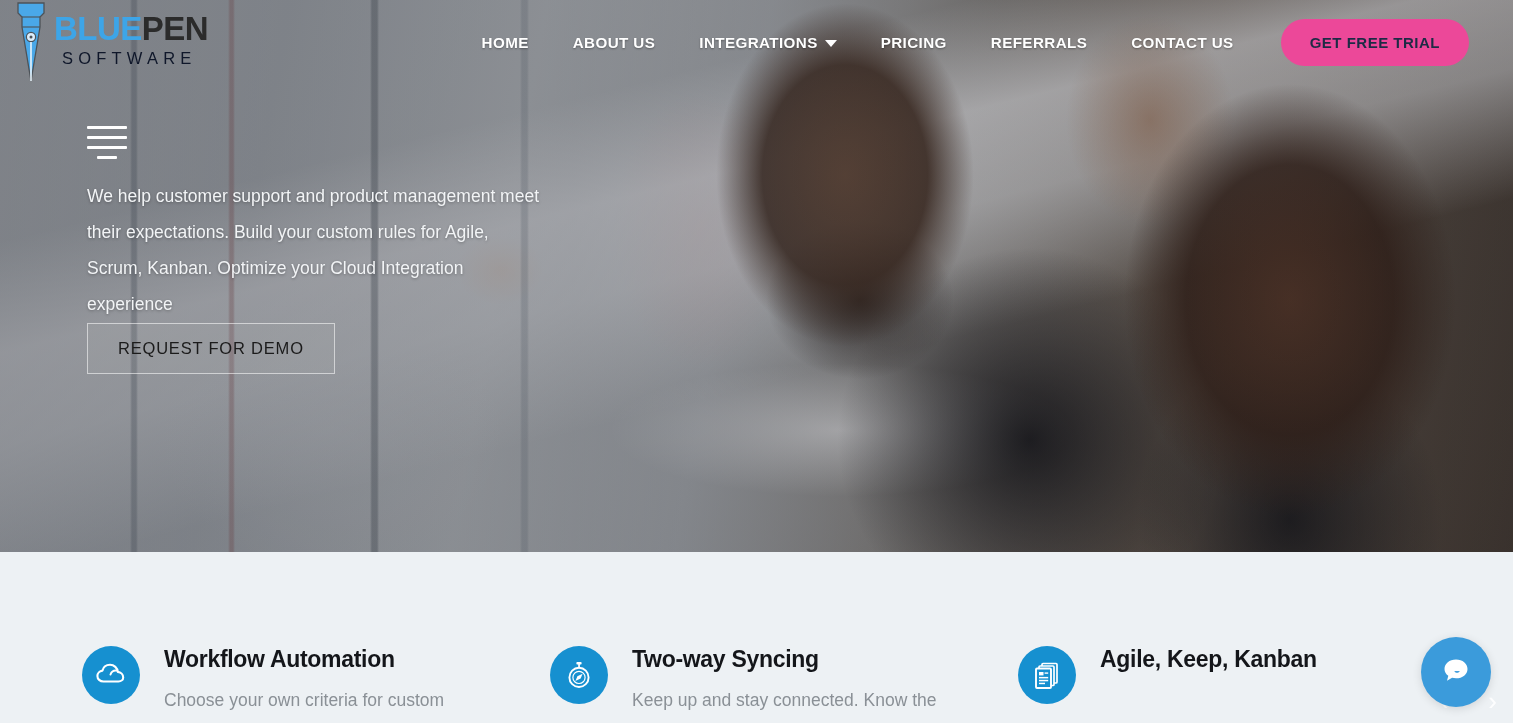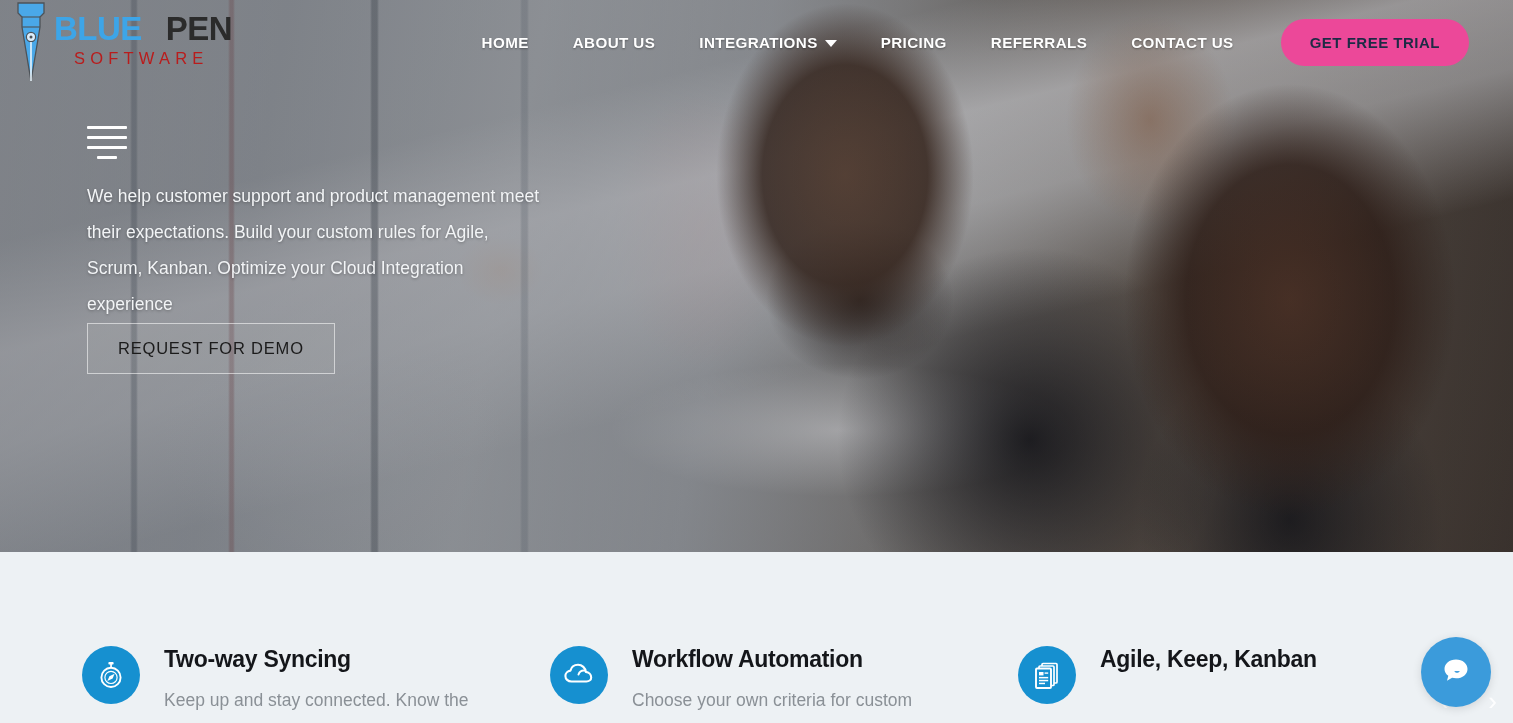--- a/index.html
+++ b/index.html
@@ -59,24 +59,24 @@
   
   .header {
     position: absolute; top: 0; left: 0; width: 1513px; height: 84px;
     display: flex; align-items: center; z-index: 40;
   }
   .logo { display: flex; align-items: flex-start; margin-left: 10px; width: 170px; }
   .logo-nib { width: 42px; height: 90px; flex: 0 0 42px; }
   .logo-text { margin-left: 2px; padding-top: 16px; }
   .logo-line1 { font-size: 33px; font-weight: 700; letter-spacing: -0.5px; line-height: 0.95; }
   .logo-blue { color: #3da5e8; }
-  .logo-dark { color: #2b2b2b; margin-left: 24px; }
+  .logo-dark { color: #2b2b2b; }
   .logo-line2 {
-    font-size: 16.5px; color: #b91c1c; letter-spacing: 5.2px;
-    margin-top: 5px; margin-left: 20px; font-weight: 400;
+    font-size: 16.5px; color: #0f172a; letter-spacing: 5.2px;
+    margin-top: 5px; margin-left: 8px; font-weight: 400;
   }
 
   .nav {
     flex: 1; display: flex; align-items: center; justify-content: flex-end;
     gap: 0px; padding-right: 44px;
   }
   .nav-item {
     color: #ffffff; font-size: 15.2px; font-weight: 700; letter-spacing: 0.4px;
     text-transform: uppercase; padding: 0 22px; cursor: pointer;
     display: flex; align-items: center; gap: 7px; white-space: nowrap;
@@ -230,44 +230,44 @@
   <div class="carousel-nav">
     <span class="car-arrow">‹</span>
     <span class="car-arrow">›</span>
   </div>
 
   <div class="features">
     <div class="feat-row">
 
       <div class="feat">
         <div class="feat-icon">
+          <svg width="34" height="34" viewBox="0 0 34 34">
+            <path d="M9.5 23.5 C5.9 23.5 3.4 21 3.4 18 C3.4 15.2 5.6 12.9 8.5 12.6 C9.3 9.2 12.3 6.8 16 6.8 C20.1 6.8 23.5 9.9 23.8 13.9 C26.9 14.2 29.2 16.6 29.2 19.4 C29.2 21.7 27.2 23.5 24.5 23.5 Z" fill="none" stroke="#fff" stroke-width="2.1" stroke-linejoin="round"></path>
+            <path d="M16.5 16.5 C17.5 13.8 20 12.2 22.7 12.6" fill="none" stroke="#fff" stroke-width="2" stroke-linecap="round"></path>
+          </svg>
+        </div>
+        <div class="feat-body">
+          <div class="feat-title">Workflow Automation</div>
+          <div class="feat-desc">Choose your own criteria for custom</div>
+        </div>
+      </div>
+
+      <div class="feat">
+        <div class="feat-icon">
           <svg width="32" height="32" viewBox="0 0 32 32">
             <rect x="13.4" y="3" width="5.2" height="2.6" rx="0.8" fill="#fff"></rect>
             <rect x="15.2" y="5" width="1.7" height="3" fill="#fff"></rect>
             <circle cx="16" cy="18.4" r="9.6" fill="none" stroke="#fff" stroke-width="1.9"></circle>
             <circle cx="16" cy="18.4" r="6.1" fill="none" stroke="#fff" stroke-width="1.2"></circle>
             <path d="M12.4 22 L17.6 19.6 L19.6 14.8 L14.4 17.2 Z" fill="#fff"></path>
           </svg>
         </div>
         <div class="feat-body">
           <div class="feat-title">Two-way Syncing</div>
           <div class="feat-desc">Keep up and stay connected. Know the</div>
-        </div>
-      </div>
-
-      <div class="feat">
-        <div class="feat-icon">
-          <svg width="34" height="34" viewBox="0 0 34 34">
-            <path d="M9.5 23.5 C5.9 23.5 3.4 21 3.4 18 C3.4 15.2 5.6 12.9 8.5 12.6 C9.3 9.2 12.3 6.8 16 6.8 C20.1 6.8 23.5 9.9 23.8 13.9 C26.9 14.2 29.2 16.6 29.2 19.4 C29.2 21.7 27.2 23.5 24.5 23.5 Z" fill="none" stroke="#fff" stroke-width="2.1" stroke-linejoin="round"></path>
-            <path d="M16.5 16.5 C17.5 13.8 20 12.2 22.7 12.6" fill="none" stroke="#fff" stroke-width="2" stroke-linecap="round"></path>
-          </svg>
-        </div>
-        <div class="feat-body">
-          <div class="feat-title">Workflow Automation</div>
-          <div class="feat-desc">Choose your own criteria for custom</div>
         </div>
       </div>
 
       <div class="feat">
         <div class="feat-icon">
           <svg width="32" height="32" viewBox="0 0 32 32">
             <rect x="11" y="4.5" width="15" height="19.5" rx="1" fill="none" stroke="#fff" stroke-width="1.7"></rect>
             <rect x="8" y="7" width="15" height="19.5" rx="1" fill="#1690d0" stroke="#fff" stroke-width="1.7"></rect>
             <rect x="5" y="9.5" width="15" height="19.5" rx="1" fill="#1690d0" stroke="#fff" stroke-width="1.9"></rect>
             <rect x="8" y="13" width="4.5" height="3.4" fill="#fff"></rect>

